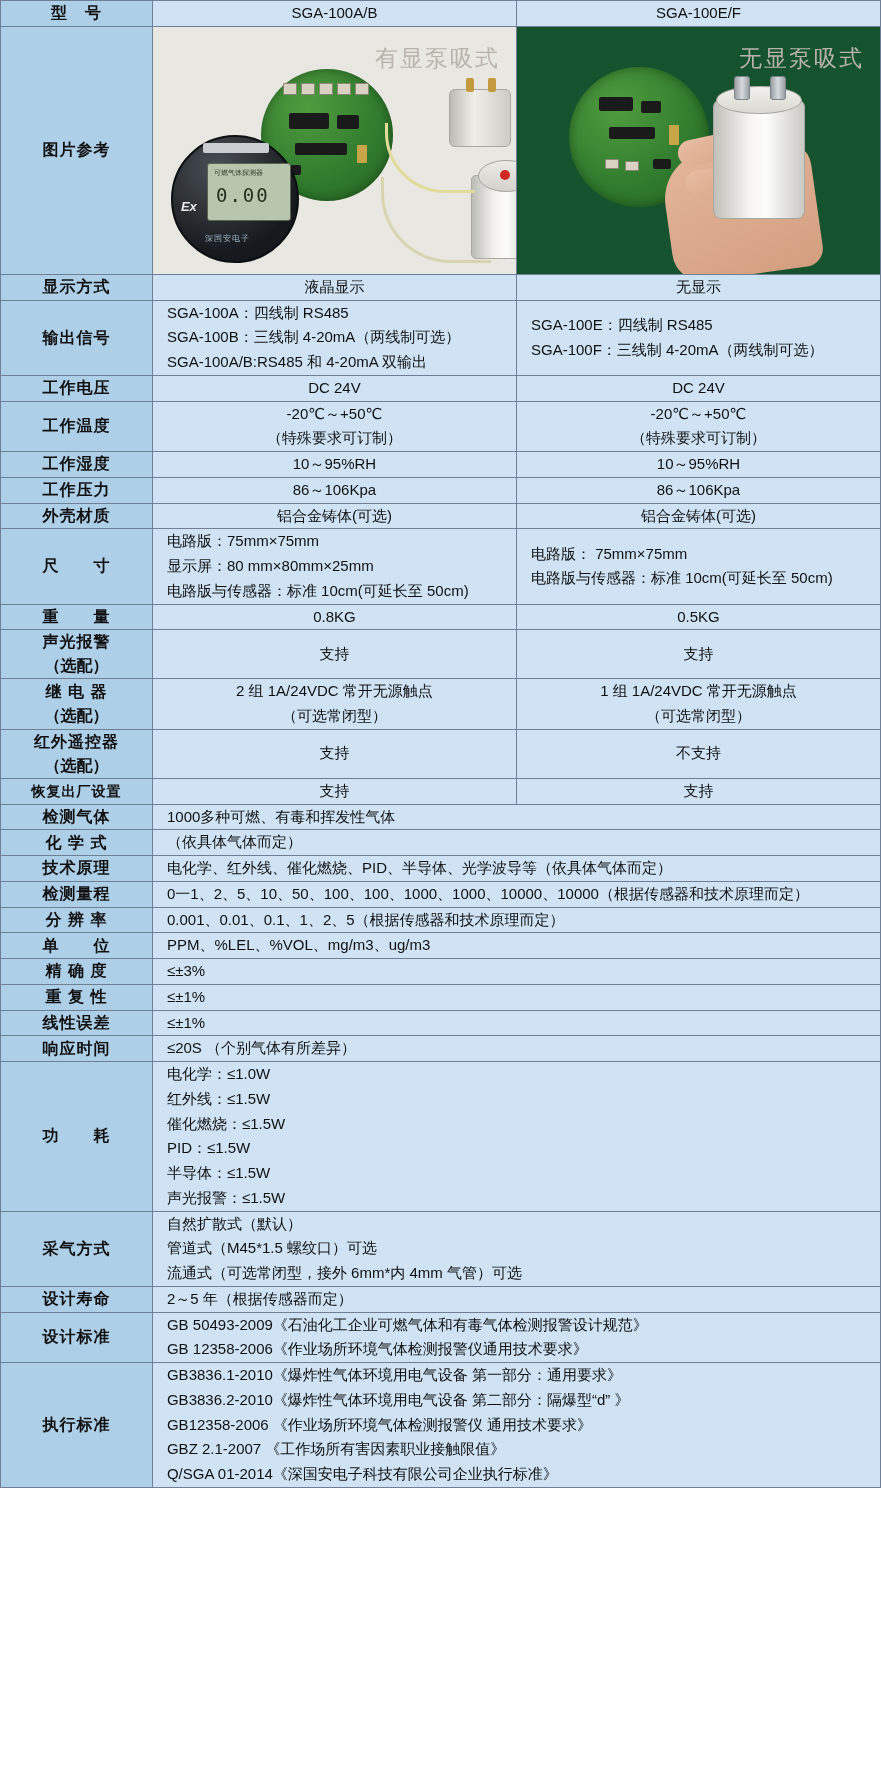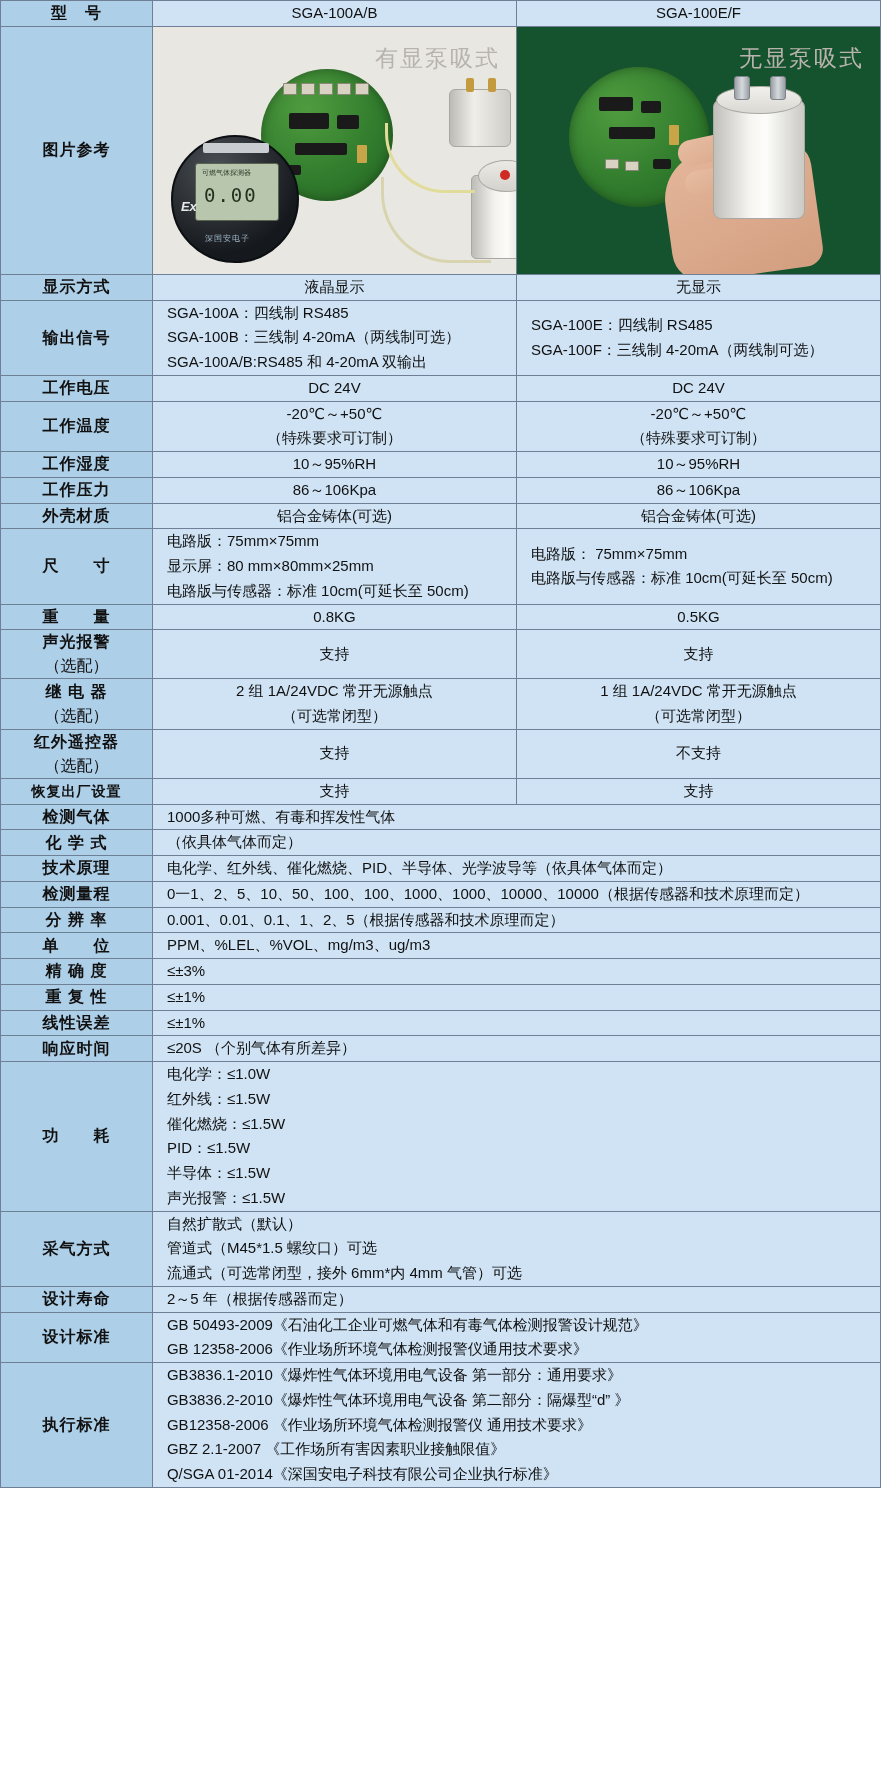--- a/index.html
+++ b/index.html
@@ -33,21 +33,21 @@
     text-align: center;
     font-size: 16px;
     color: #111;
     font-weight: bold;
     letter-spacing: 1px;
     padding: 7px 2px;
     line-height: 1.5;
   }
   td.label .sub {
     display: block;
-    font-weight: normal;
+    font-weight: bold;
     letter-spacing: 0;
   }
   td.val {
     background: #cfe3f5;
     text-align: center;
     font-size: 15px;
     color: #111;
     padding: 7px 6px;
     line-height: 1.65;
   }
@@ -114,21 +114,21 @@
   .meter {
     position: absolute;
     left: 18px; top: 108px;
     width: 128px; height: 128px;
     border-radius: 50%;
     background: radial-gradient(circle at 35% 25%, #4a4f55, #15191d 70%);
     border: 2px solid #0c0f12;
   }
   .meter .face {
     position: absolute;
-    left: 22px; top: 26px;
+    left: 34px; top: 26px;
     width: 84px; height: 58px;
     background: #b9c6ae;
     border-radius: 3px;
     border: 1px solid #5a6352;
   }
   .meter .face .seg {
     position: absolute;
     left: 8px; top: 20px;
     font-family: "DejaVu Sans Mono", monospace;
     font-size: 19px;

